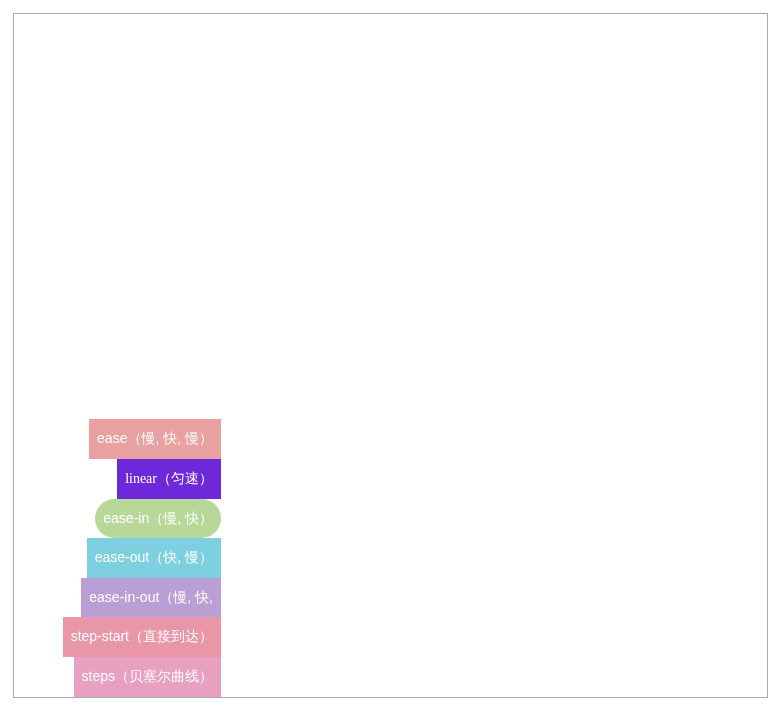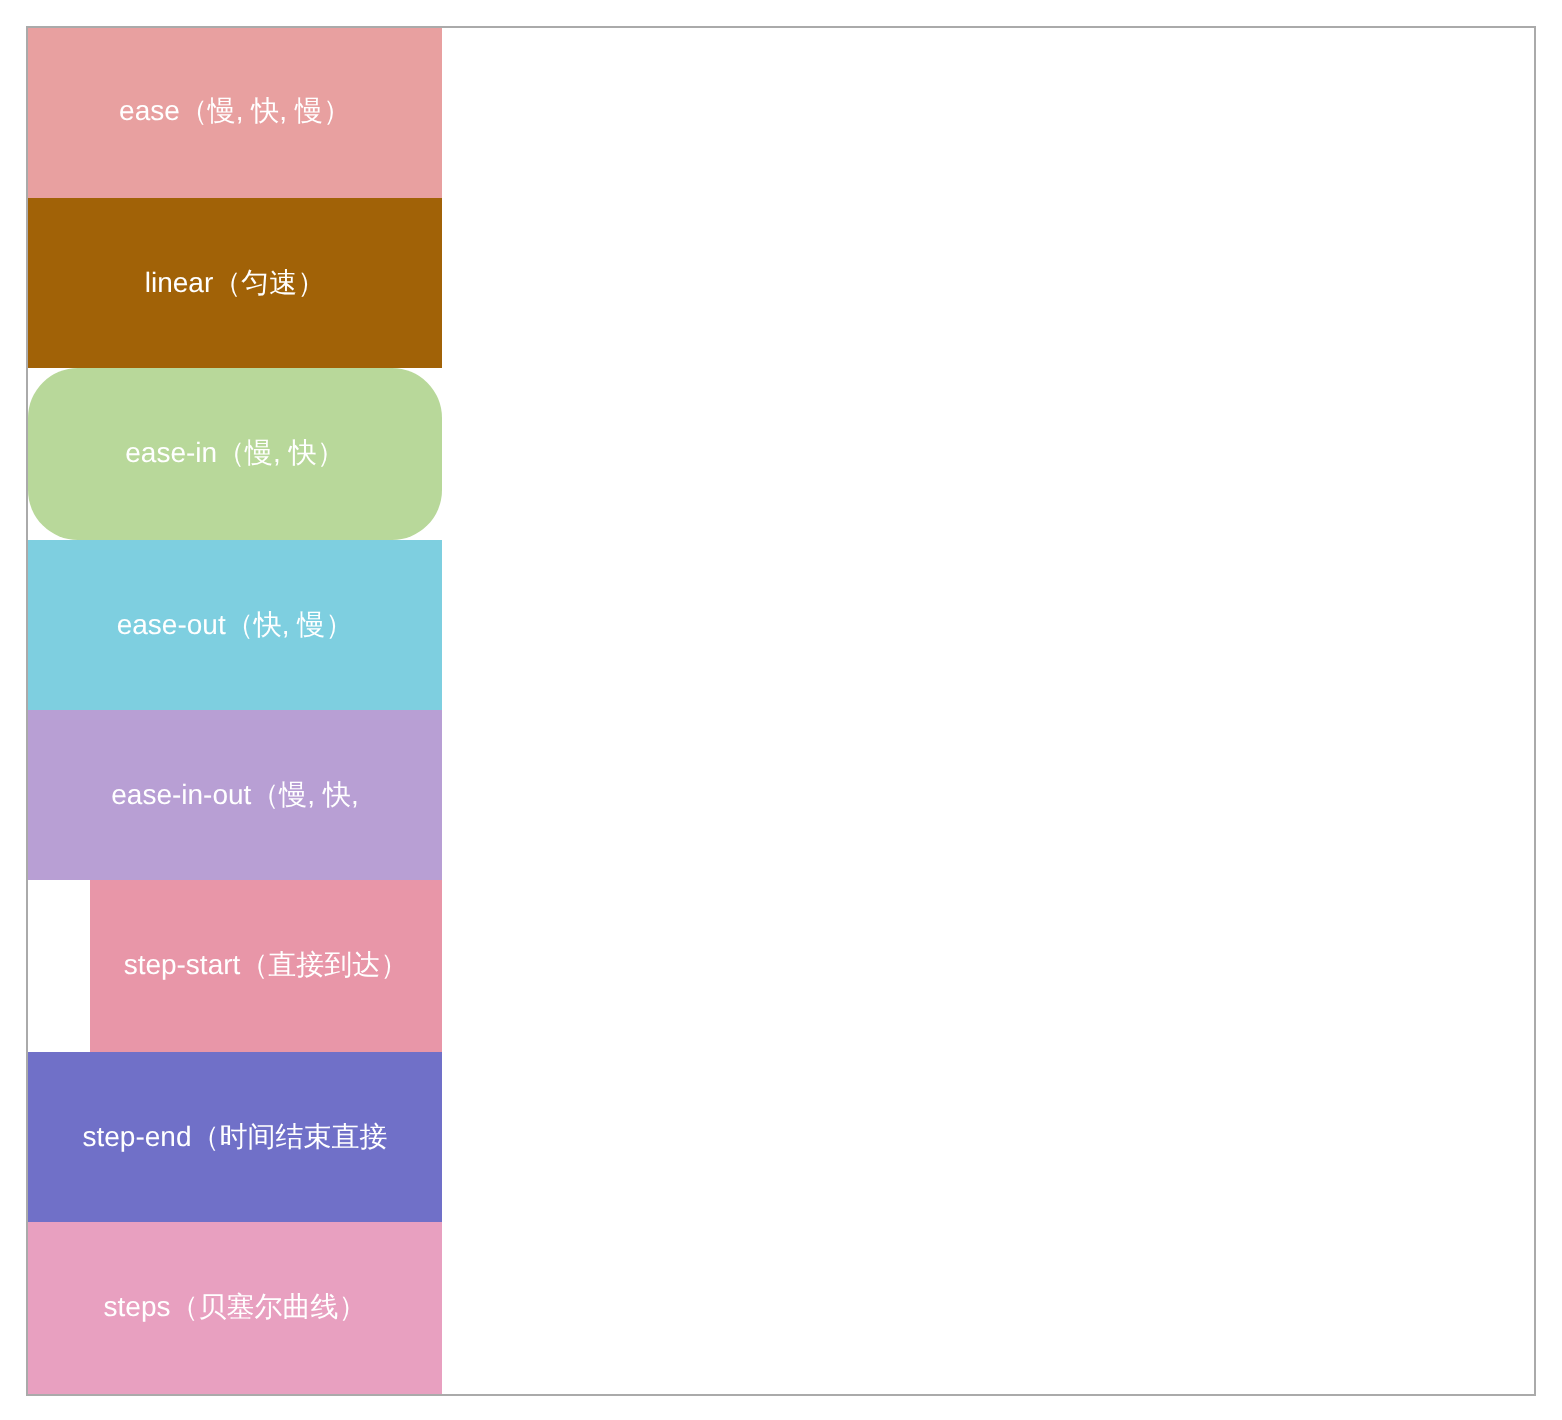--- a/index.html
+++ b/index.html
@@ -1,18 +1,19 @@
 <!DOCTYPE html>
 <html><head>
   <meta charset="utf-8">
   <style>
     * {
       box-sizing: border-box;
       margin: 0;
       padding: 0;
+      align-items: flex-end;
     }
 
     body {
       width: 781px;
       height: 710px;
       background: #fff;
       font-family: sans-serif;
       display: flex;
       align-items: center;
       justify-content: center;
@@ -48,37 +49,36 @@
       cursor: pointer;
     }
 
     .main-content {
       flex: 1;
       background: #fff;
     }
 
     
     .item-ease       { background: #e8a0a0; flex: 1; }
-    .item-linear     { background: #a16207; flex: 1; }
+    .item-linear     { background: #6d28d9; flex: 1; font-family: Liberation Serif, serif; }
     .item-ease-in    { background: #b8d89a; flex: 1; border-radius: 25px; }
     .item-ease-out   { background: #7ecfe0; flex: 1; }
     .item-ease-in-out { background: #b89fd4; flex: 1; }
     .item-step-start { background: #e896a8; flex: 1; margin-left: 31px; }
     .item-step-end   { background: #7070c8; flex: 1; }
     .item-steps      { background: #e8a0c0; flex: 1; }
     .item-bezier     { background: #90cc90; flex: 1; }
   </style>
 </head>
 <body>
 
 <div class="outer-border">
   <div class="sidebar" id="sidebar-container">
   <div class="sidebar-item item-ease">ease（慢, 快, 慢）</div>
       <div class="sidebar-item item-linear">linear（匀速）</div>
       <div class="sidebar-item item-ease-in">ease-in（慢, 快）</div>
       <div class="sidebar-item item-ease-out">ease-out（快, 慢）</div>
       <div class="sidebar-item item-ease-in-out">ease-in-out（慢, 快,</div>
       <div class="sidebar-item item-step-start">step-start（直接到达）</div>
-      <div class="sidebar-item item-step-end">step-end（时间结束直接</div>
       <div class="sidebar-item item-steps">steps（贝塞尔曲线）</div>
     </div>
   <div class="main-content"></div>
 </div>
 
 </body></html>

